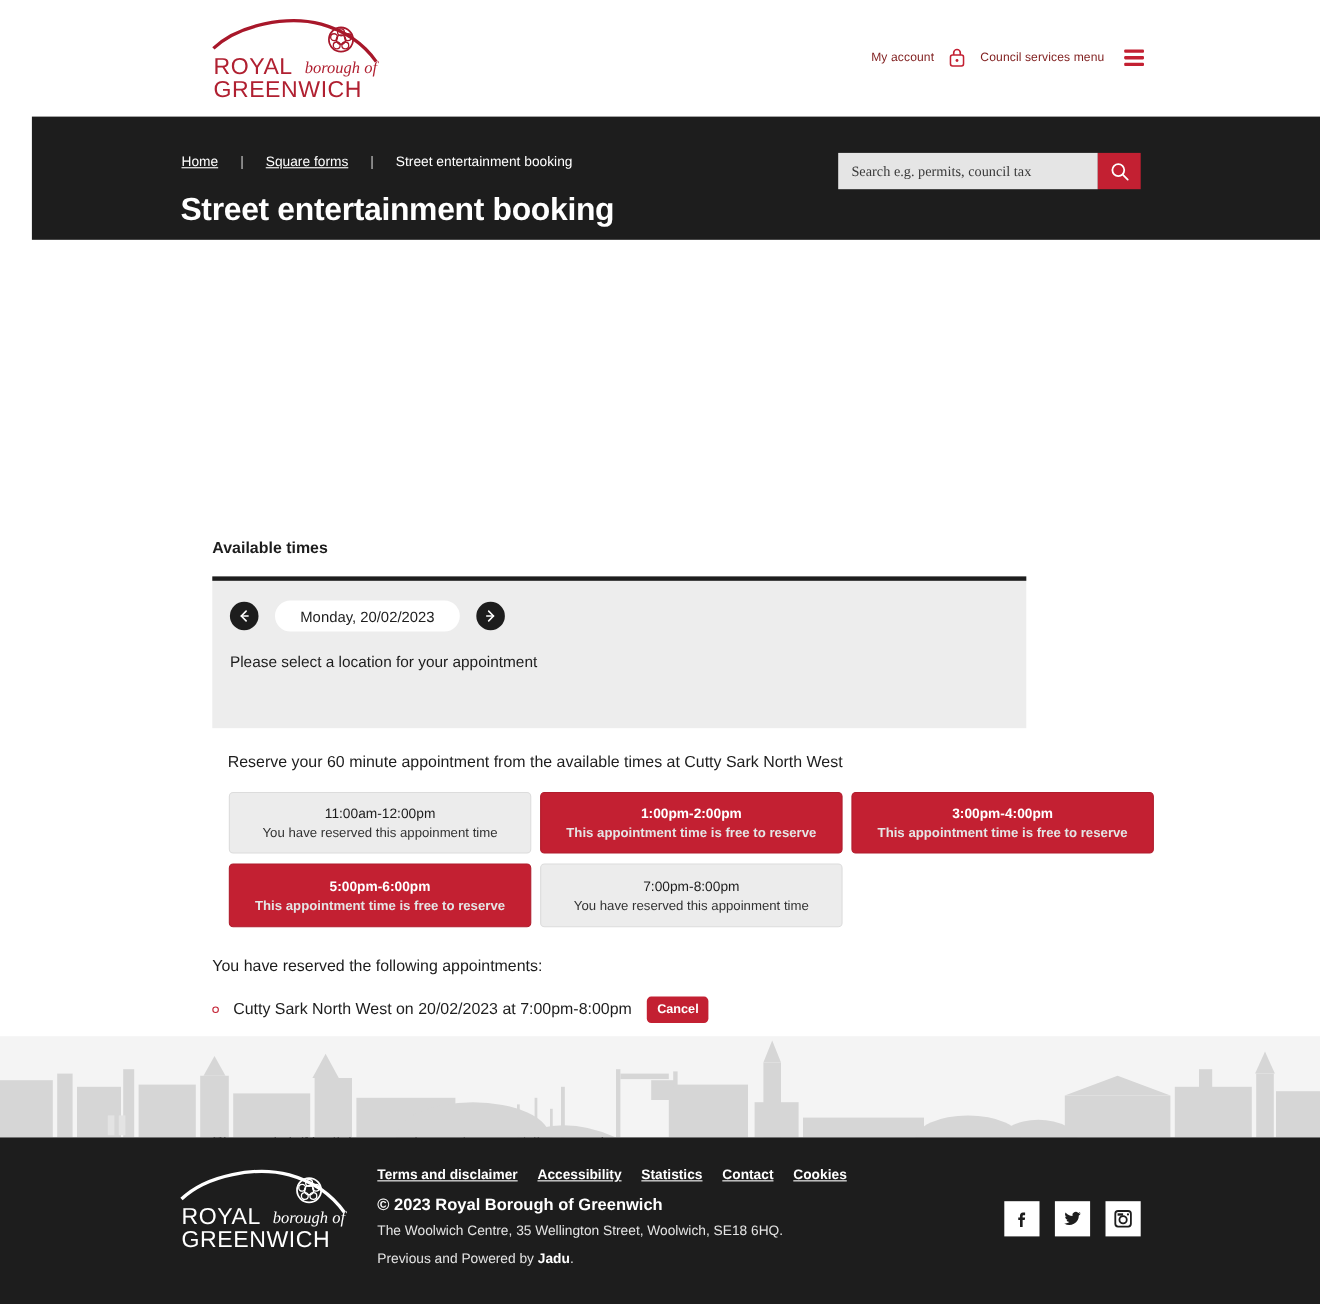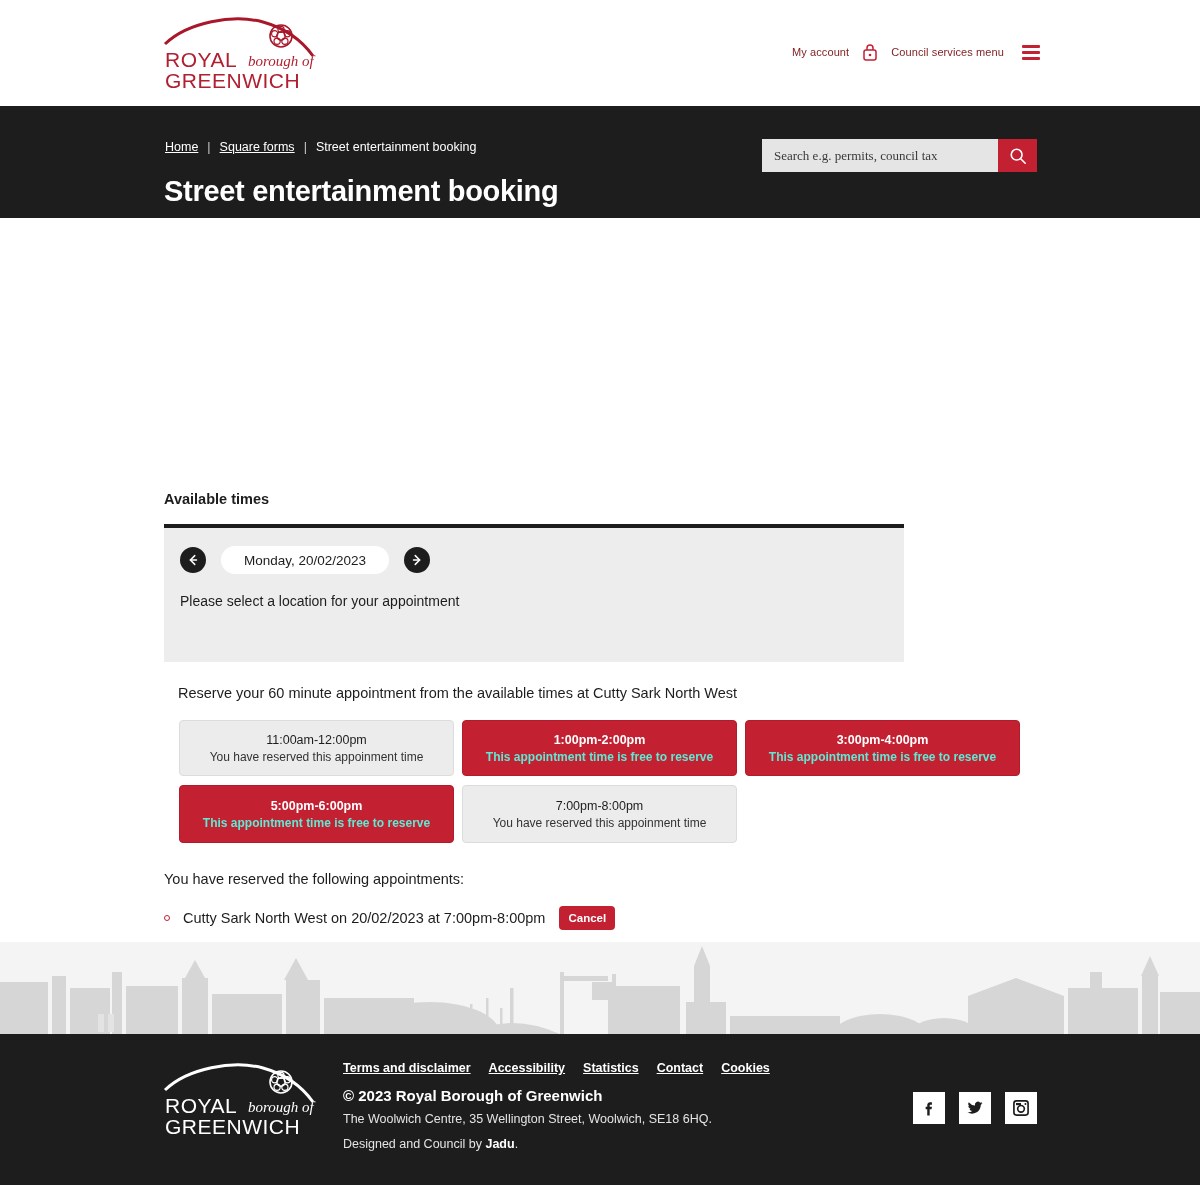--- a/index.html
+++ b/index.html
@@ -4,21 +4,21 @@
 <style>
   * { box-sizing: border-box; }
   html, body { margin: 0; padding: 0; }
   body {
     width: 1200px; height: 1185px;
     font-family: "Liberation Sans", sans-serif;
     background: #ffffff;
     color: #1d1d1d;
     overflow: hidden;
   }
-  .page { width: 1200px; height: 1185px; position: relative; }
+  .page { width: 1200px; height: 1185px; position: relative; padding-left: 29px; }
 
   
   .site-header {
     height: 106px;
     background: #ffffff;
     position: relative;
   }
   .logo-wrap {
     position: absolute;
     left: 163px; top: 12px;
@@ -41,21 +41,21 @@
 
   
   .banner {
     background: #1d1d1d;
     height: 112px;
     position: relative;
   }
   .breadcrumb {
     position: absolute; left: 165px; top: 140px;
     font-size: 12.5px; color: #ffffff;
-    display: flex; align-items: center; gap: 9px;
+    display: flex; align-items: center; gap: 20px;
   }
   .breadcrumb a { color: #ffffff; text-decoration: underline; }
   .breadcrumb .sep { color: #c9c9c9; }
   .breadcrumb .current { text-decoration: none; }
   .page-title {
     position: absolute; left: 164px; top: 156px;
     font-size: 29px; font-weight: bold; color: #ffffff;
     letter-spacing: -.3px;
   }
   .searchbar {
@@ -134,21 +134,21 @@
     display: flex; flex-direction: column; align-items: center; justify-content: center;
     gap: 3px; cursor: pointer; text-align: center; padding: 0 6px;
   }
   .slot.reserved { background: #ececec; border: 1px solid #dcdcdc; }
   .slot.free { background: #c32032; border: 1px solid #b01c2c; }
   .slot .t { font-size: 12.5px; }
   .slot .d { font-size: 12px; }
   .slot.reserved .t { color: #1d1d1d; }
   .slot.reserved .d { color: #333333; }
   .slot.free .t { color: #ffffff; font-weight: bold; }
-  .slot.free .d { color: #5eead4; font-weight: bold; }
+  .slot.free .d { color: #e5e5e5; font-weight: bold; }
   
   .slot.tall { height: 58px; }
 
   .reserved-heading {
     position: absolute; left: 164px; top: 653px;
     font-size: 14.5px; color: #1d1d1d;
   }
   .reserved-list {
     position: absolute; left: 164px; top: 688px;
     list-style: none; margin: 0; padding: 0;
@@ -469,21 +469,21 @@
       <a href="#">Terms and disclaimer</a>
       <a href="#">Accessibility</a>
       <a href="#">Statistics</a>
       <a href="#">Contact</a>
       <a href="#">Cookies</a>
     </nav>
 
     <div class="footer-copy">© 2023 Royal Borough of Greenwich</div>
     <div class="footer-address">The Woolwich Centre, 35 Wellington Street, Woolwich, SE18 6HQ.</div>
     <div class="footer-jadu">
-      <span>Designed and Council by </span><b>Jadu</b><span>.</span>
+      <span>Previous and Powered by </span><b>Jadu</b><span>.</span>
     </div>
 
     <div class="socials">
       <a class="social-box" href="#">
         <svg width="20" height="20" viewBox="0 0 24 24">
           <path d="M15.5 8.2h-2.1c-.3 0-.6.3-.6.8v1.6h2.7l-.4 2.8h-2.3V21h-2.9v-7.6H8V10.6h1.9V8.6c0-1.9 1.2-3.6 3.2-3.6h2.4z" fill="#1d1d1d"></path>
         </svg>
       </a>
       <a class="social-box" href="#">
         <svg width="20" height="20" viewBox="0 0 24 24">

